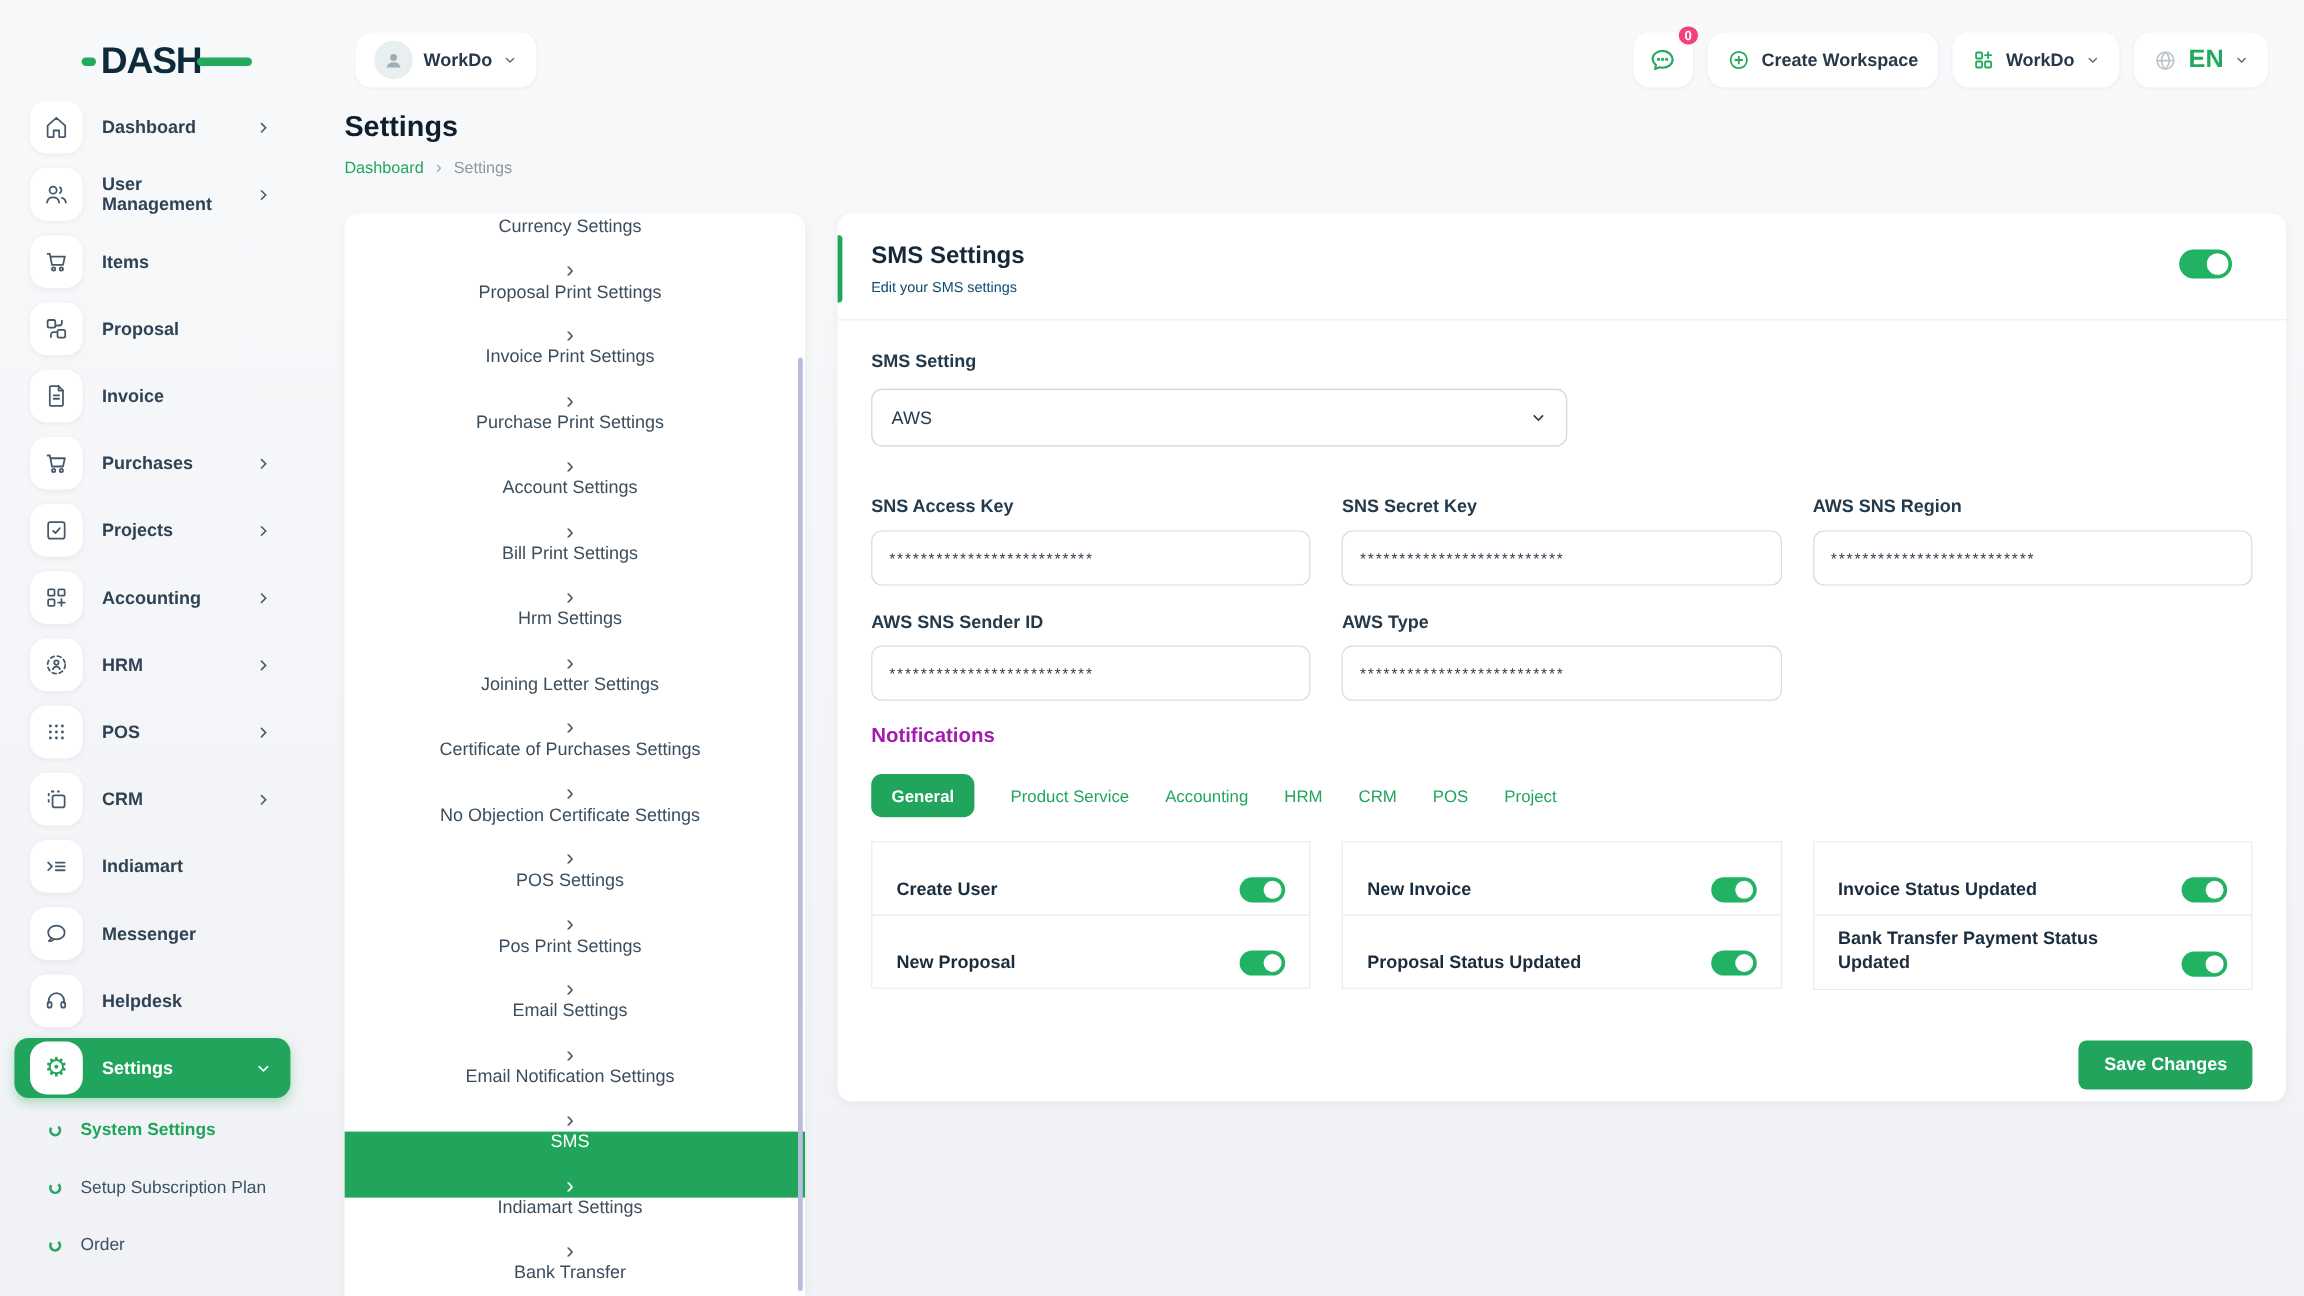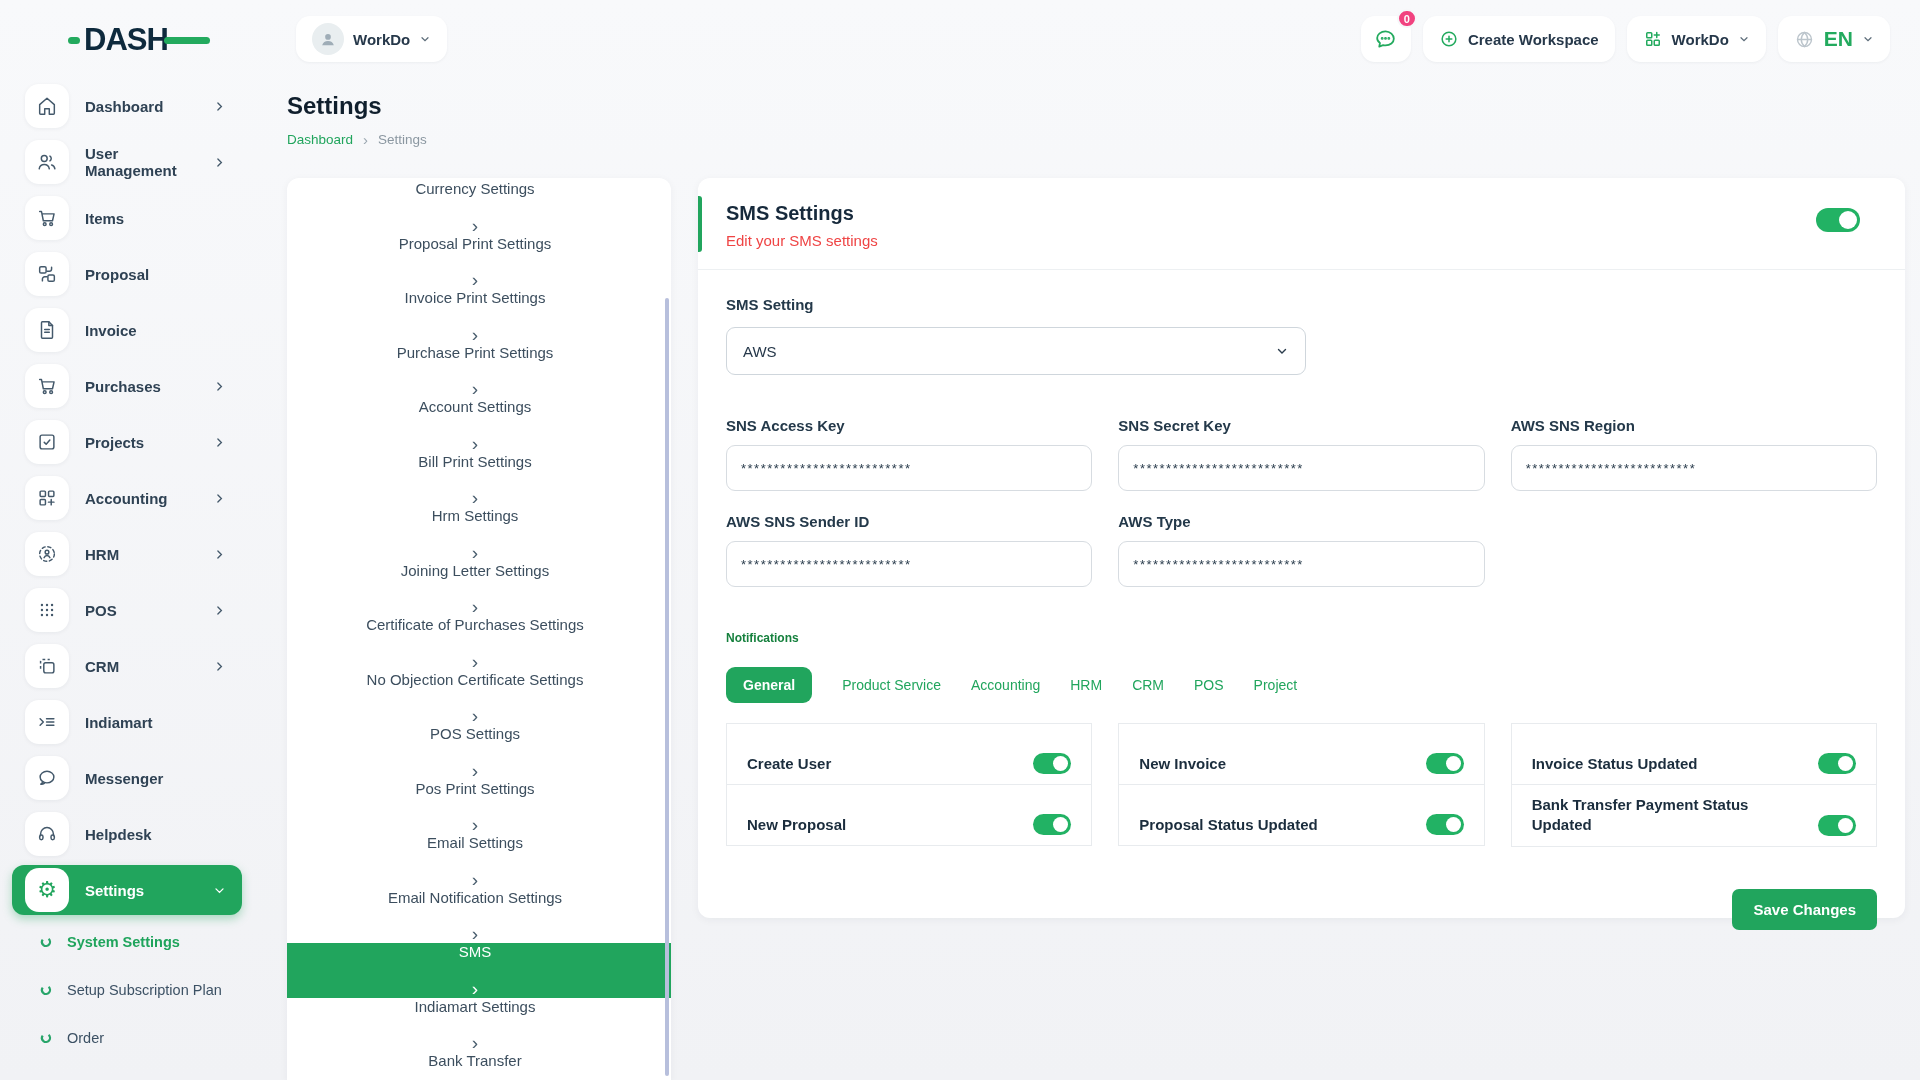--- a/index.html
+++ b/index.html
@@ -1,21 +1,21 @@
 <!DOCTYPE html>
 <html><head>
 <meta charset="utf-8">
 <style>
   * { margin:0; padding:0; box-sizing:border-box; }
   html,body { width:1920px; height:1080px; overflow:hidden;
     font-family:"Liberation Sans","DejaVu Sans",sans-serif;
     background:linear-gradient(#f8f9fb,#f1f2f5); color:#16293b; }
 
   
-  .topbar { position:absolute; left:0; top:4px; right:0; height:70px; }
+  .topbar { position:absolute; left:0; top:15px; right:0; height:70px; }
   .logo { position:absolute; left:68px; top:18px; display:flex; align-items:center; cursor:pointer; }
   .logo-dash-l { width:12px; height:7px; border-radius:4px; background:#23aa5e; margin-right:4px; }
   .logo-text { font-size:31px; font-weight:800; letter-spacing:-1px; color:#0e2a3d; }
   .logo-dash-r { width:46px; height:7px; border-radius:4px; background:#23aa5e; margin-left:-4px; }
   .pill { background:#fff; border-radius:14px; box-shadow:0 1px 3px rgba(20,30,50,.05);
     display:flex; align-items:center; height:46px; padding:0 16px; gap:9px; cursor:pointer; }
   .ws-pill { position:absolute; left:296px; top:12px; }
   .avatar { width:32px; height:32px; border-radius:50%; background:#e9eef0; display:flex; align-items:center; justify-content:center; }
   .pill-label { font-size:15px; font-weight:600; color:#26384a; }
   .tb-right { position:absolute; right:30px; top:12px; display:flex; gap:12px; }
@@ -64,36 +64,36 @@
   .nav-item.active .nav-chev { color:#fff; }
   .scroll-ind { position:absolute; right:2px; top:120px; bottom:4px; width:4px;
     border-radius:2px; background:#b7bfdc; cursor:pointer; }
 
   
   .panel-card { position:relative; flex:1; background:#fff; border-radius:12px; height:740px;
     box-shadow:0 2px 8px rgba(20,30,50,.05); }
   .panel-head { position:relative; padding:24px 28px 20px 28px; border-bottom:1px solid #edf0f2; }
   .accent { position:absolute; left:0; top:18px; width:4px; height:56px; background:#21a55d; border-radius:0 3px 3px 0; }
   .panel-title { font-size:20px; font-weight:700; color:#16293b; }
-  .panel-sub { margin-top:7px; font-size:15px; color:#ef4444; }
+  .panel-sub { margin-top:7px; font-size:12px; color:#0c4a6e; }
   .toggle { position:relative; width:44px; height:24px; border-radius:13px; background:#22b264; cursor:pointer; flex:none; }
   .toggle .knob { position:absolute; right:3px; top:3px; width:18px; height:18px; border-radius:50%; background:#fff; }
   .head-toggle { position:absolute; right:45px; top:30px; }
   .panel-body { padding:26px 28px; }
   .fld-label { font-size:15px; font-weight:700; color:#24394a; }
   .select { margin-top:14px; width:580px; height:48px; border:1px solid #cfd6dc; border-radius:9px;
     display:flex; align-items:center; justify-content:space-between; padding:0 16px 0 16px;
     font-size:15px; color:#26384a; cursor:pointer; }
   .grid3 { display:grid; grid-template-columns:repeat(3,1fr); column-gap:26px; }
   .fields-row { margin-top:42px; }
   .fields-row .cellf { display:flex; flex-direction:column; }
   .fld-input { margin-top:11px; height:46px; border:1px solid #d7dce1; border-radius:9px;
     padding:0 14px; font-size:13px; letter-spacing:1.5px; color:#2c3e4e; width:100%;
     font-family:"Liberation Sans","DejaVu Sans",sans-serif; background:#fff; outline:none; }
-  .notif-title { margin-top:44px; font-size:12px; font-weight:700; color:#15803d; }
+  .notif-title { margin-top:19px; font-size:17px; font-weight:700; color:#a21caf; }
   .tabs { margin-top:22px; display:flex; align-items:center; gap:30px; }
   .tab { font-size:14px; color:#21a55d; cursor:pointer; }
   .tab.active { background:#21a55d; color:#fff; border-radius:9px; padding:10px 17px; font-weight:600; }
   .ngrid { margin-top:20px; }
   .ncell { min-height:62px; border:1px solid #e8ebee; background:#fff; display:flex;
     align-items:flex-end; justify-content:space-between; padding:10px 20px; gap:14px; }
   .ncell + .ncell { margin-top:-1px; }
   .ncell .nlabel { font-size:15px; font-weight:600; color:#1b2d3d; line-height:1.35; }
   .toggle.sm { width:38px; height:21px; }
   .toggle.sm .knob { width:15px; height:15px; }

